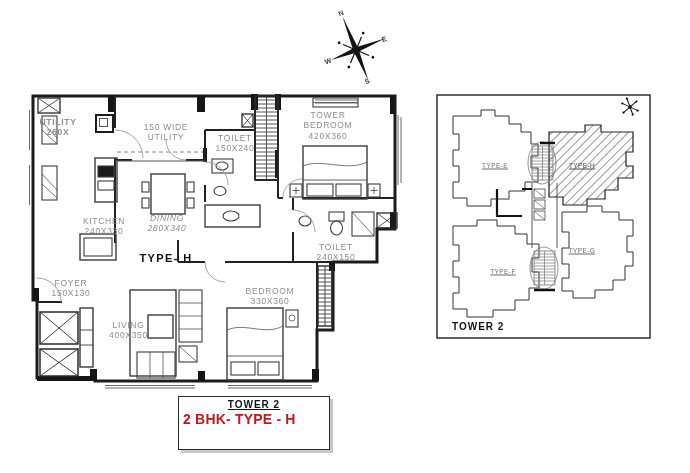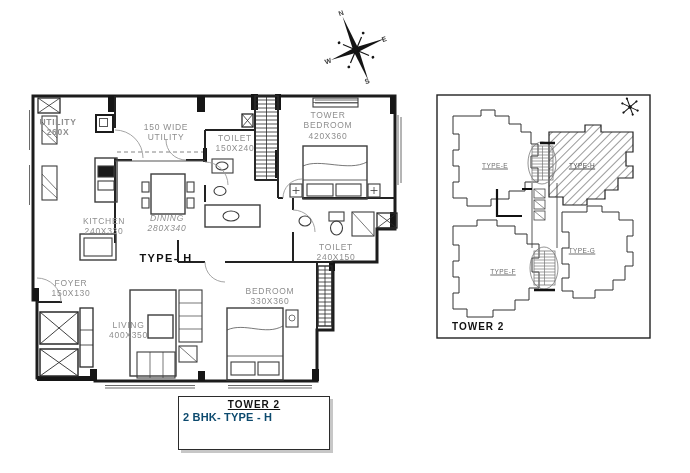--- a/index.html
+++ b/index.html
@@ -15,21 +15,21 @@
           transform:translate(-50%,-50%) rotate(-20deg);}
   .kp-label{position:absolute;transform:translate(-50%,-50%);z-index:2;font-size:6.5px;
           letter-spacing:.4px;color:#6e6e6e;text-decoration:underline;white-space:nowrap;}
   .kp-tower{position:absolute;z-index:2;font-weight:bold;font-size:10px;letter-spacing:1px;
           color:#111;white-space:nowrap;}
   #info-box{position:absolute;left:178px;top:396px;width:142px;height:50px;z-index:2;
           background:#fff;border:1.6px solid #2b2b2b;box-shadow:3px 3px 0 rgba(130,130,130,.45);
           padding:2px 4px 0 4px;box-sizing:content-box;}
   #info-box .tower{text-align:center;font-weight:bold;font-size:10px;letter-spacing:1px;
           color:#111;text-decoration:underline;}
-  #info-box .line{font-size:11px;font-weight:600;color:#0c4a6e;letter-spacing:.2px;margin-top:1px;}
+  #info-box .line{font-size:14px;font-weight:600;color:#b91c1c;letter-spacing:.2px;margin-top:1px;}
   #fridge-overlay{position:absolute;left:95px;top:114px;width:15px;height:15px;z-index:3;
           background:#fff;border:2px solid #1b1b1b;}
   #fridge-overlay div{width:7px;height:7px;border:1px solid #555;margin:2px;}
 </style>
 </head>
 <body>
 
 <div id="stage">
 
   <svg id="linework" width="690" height="473" viewBox="0 0 690 473">

